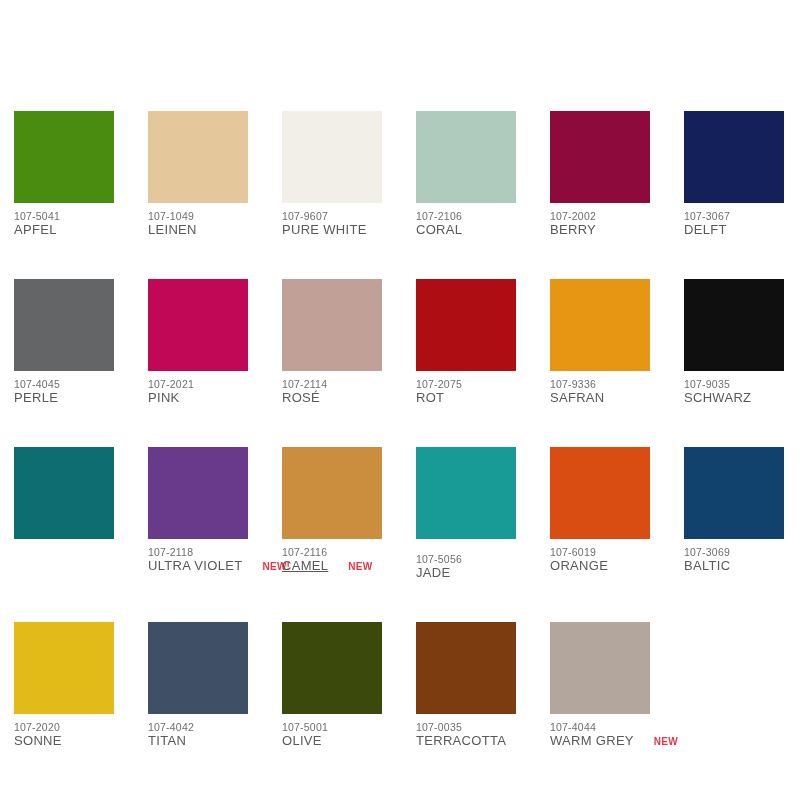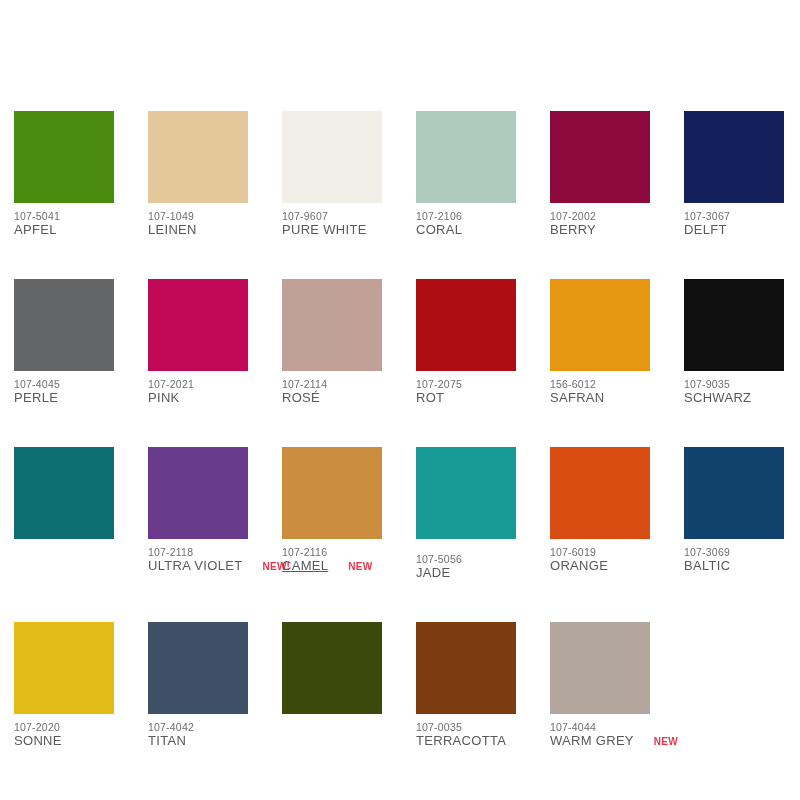--- a/index.html
+++ b/index.html
@@ -171,21 +171,21 @@
         <div class="swatch-meta">
           <div class="swatch-code" style="color: rgb(109, 110, 113);">107-2075</div>
           <div class="swatch-namerow">
             <span class="swatch-name" style="color: rgb(88, 89, 91);">ROT</span>
           </div>
         </div>
       </div>
       <div class="swatch-cell">
         <div class="swatch-chip" style="background-color: rgb(231, 150, 20);"></div>
         <div class="swatch-meta">
-          <div class="swatch-code" style="color: rgb(109, 110, 113);">156-6012</div>
+          <div class="swatch-code" style="color: rgb(109, 110, 113);">107-9336</div>
           <div class="swatch-namerow">
             <span class="swatch-name" style="color: rgb(88, 89, 91);">SAFRAN</span>
           </div>
         </div>
       </div>
       <div class="swatch-cell">
         <div class="swatch-chip" style="background-color: rgb(16, 15, 16);"></div>
         <div class="swatch-meta">
           <div class="swatch-code" style="color: rgb(109, 110, 113);">107-9035</div>
           <div class="swatch-namerow">
@@ -256,20 +256,26 @@
         <div class="swatch-chip" style="background-color: rgb(63, 80, 102);"></div>
         <div class="swatch-meta">
           <div class="swatch-code" style="color: rgb(109, 110, 113);">107-4042</div>
           <div class="swatch-namerow">
             <span class="swatch-name" style="color: rgb(88, 89, 91);">TITAN</span>
           </div>
         </div>
       </div>
       <div class="swatch-cell">
         <div class="swatch-chip" style="background-color: rgb(59, 74, 12);"></div>
+        <div class="swatch-meta">
+          <div class="swatch-code" style="color: rgb(109, 110, 113);">107-5001</div>
+          <div class="swatch-namerow">
+            <span class="swatch-name" style="color: rgb(88, 89, 91);">OLIVE</span>
+          </div>
+        </div>
       </div>
       <div class="swatch-cell">
         <div class="swatch-chip" style="background-color: rgb(125, 60, 16);"></div>
         <div class="swatch-meta">
           <div class="swatch-code" style="color: rgb(109, 110, 113);">107-0035</div>
           <div class="swatch-namerow">
             <span class="swatch-name" style="color: rgb(88, 89, 91);">TERRACOTTA</span>
           </div>
         </div>
       </div>

